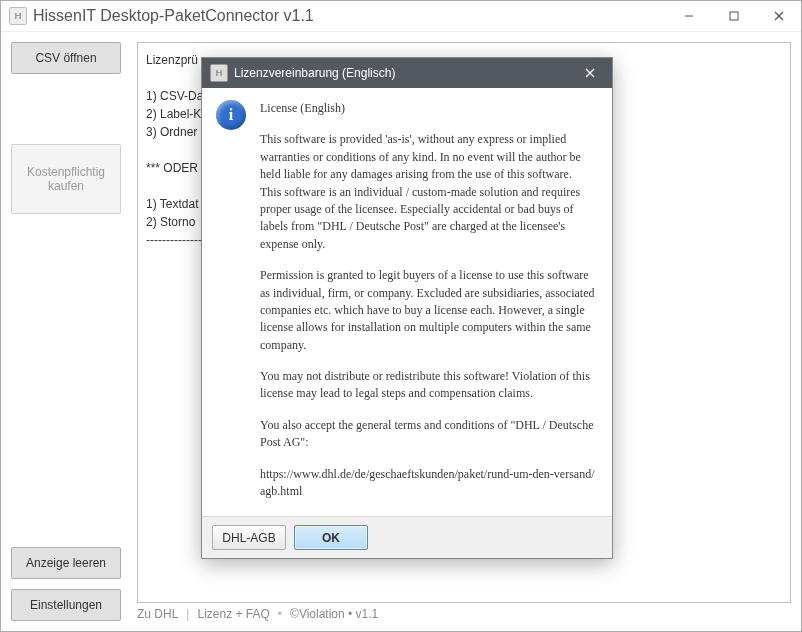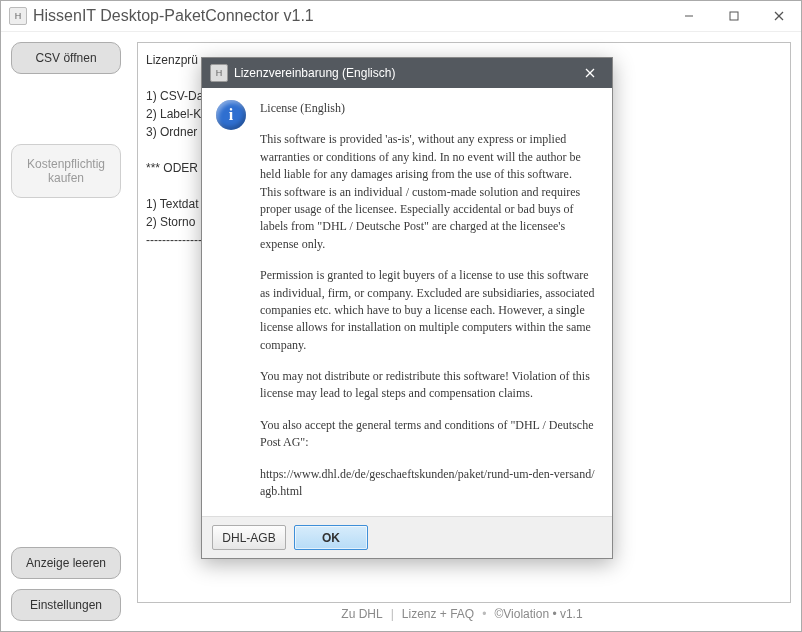--- a/index.html
+++ b/index.html
@@ -57,23 +57,23 @@
     box-sizing: border-box;
   }
   .btn {
     height: 30px;
     border: 1px solid #adadad;
     background: #e1e1e1;
     font-size: 12px;
     color: #333;
     cursor: default;
     display: flex; align-items: center; justify-content: center;
-    border-radius: 10px;
-  }
-  .btn.multiline { height: 40px; text-align: center; line-height: 1.2; padding: 6px 4px;}
+    border-radius: 2px;
+  }
+  .btn.multiline { height: 40px; text-align: center; line-height: 1.2; padding: 14px 4px;}
   .btn.disabled { color: #9a9a9a; border-color: #cfcfcf; background: #f4f4f4; }
   .spacer-flex { flex: 1; }
 
   .main {
     flex: 1;
     position: relative;
     padding: 10px 10px 6px 6px;
     box-sizing: border-box;
     display: flex;
     flex-direction: column;
@@ -86,21 +86,21 @@
     font-size: 12px;
     color: #333;
     white-space: pre-line;
     overflow: hidden;
     line-height: 1.5;
   }
   .footer {
     height: 22px;
     display: flex;
     align-items: center;
-    justify-content: center;
+    justify-content: flex-start;
     font-size: 12px;
     color: #8a8a8a;
     gap: 4px;
     padding-right: 4px;
   }
   .footer a { color: #8a8a8a; text-decoration: none; }
   .footer .sep { color: #bbb; padding: 0 4px; }
 
   
   .modal {

